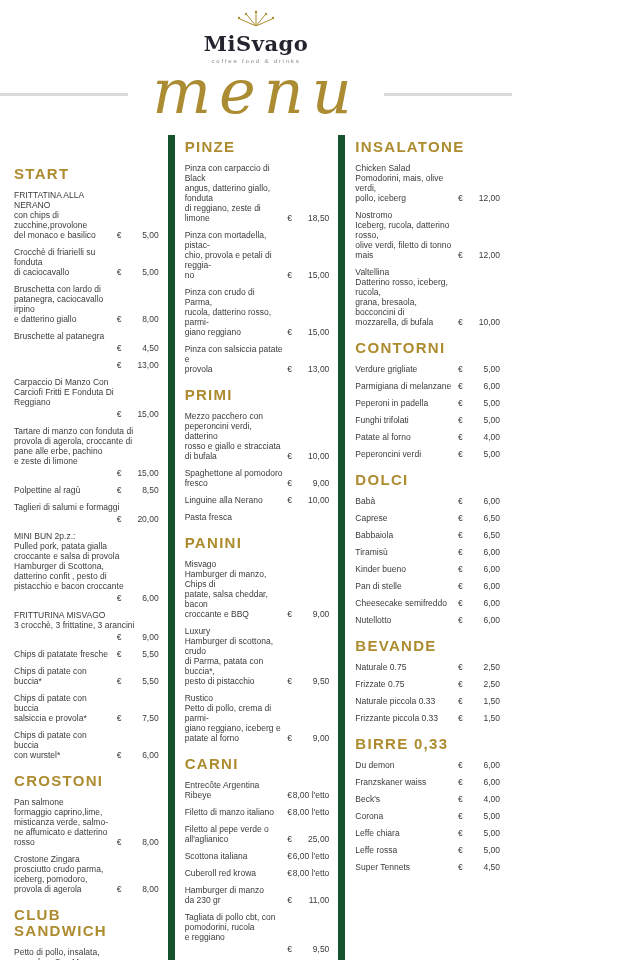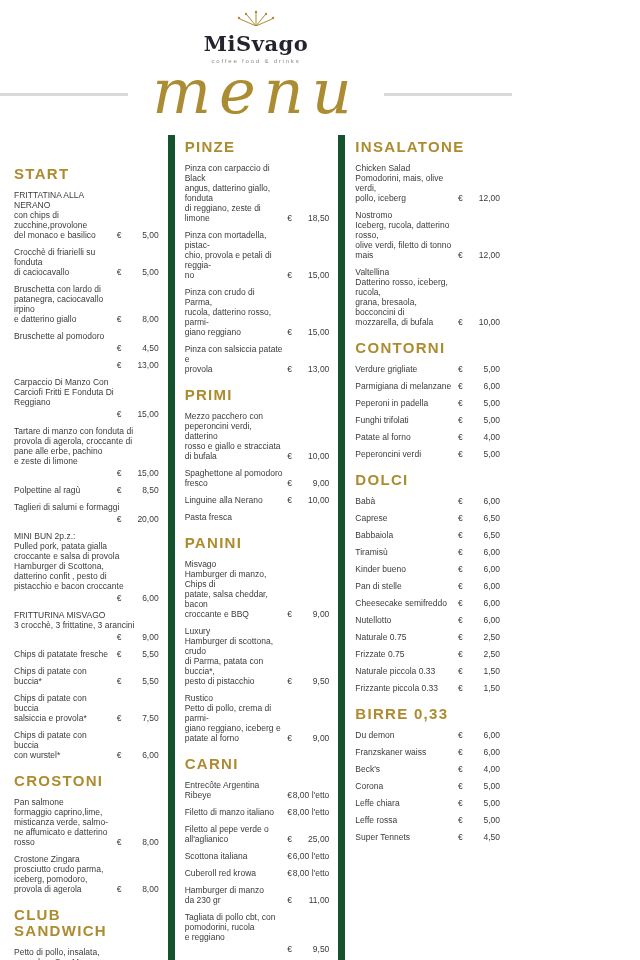--- a/index.html
+++ b/index.html
@@ -90,21 +90,21 @@
         <div class="item">
           <div class="item-name">Bruschetta con lardo di
 patanegra, caciocavallo irpino
 e datterino giallo</div>
           <div class="item-price">
             <span>€</span>
             <span>8,00</span>
           </div>
         </div>
         <div class="item below">
-          <div class="item-name">Bruschette al pomodoro</div>
+          <div class="item-name">Bruschette al patanegra</div>
           <div class="item-price">
             <span>€</span>
             <span>4,50</span>
           </div>
         </div>
         <div class="item below">
           <div class="item-price">
             <span>€</span>
             <span>13,00</span>
           </div>
@@ -511,20 +511,21 @@
             <span>6,00</span>
           </div>
         </div>
         <div class="item">
           <div class="item-name">Nutellotto</div>
           <div class="item-price">
             <span>€</span>
             <span>6,00</span>
           </div>
         </div>
+        <h2 class="section-heading">BEVANDE</h2>
         <div class="item">
           <div class="item-name">Naturale 0.75</div>
           <div class="item-price">
             <span>€</span>
             <span>2,50</span>
           </div>
         </div>
         <div class="item">
           <div class="item-name">Frizzate 0.75</div>
           <div class="item-price">

